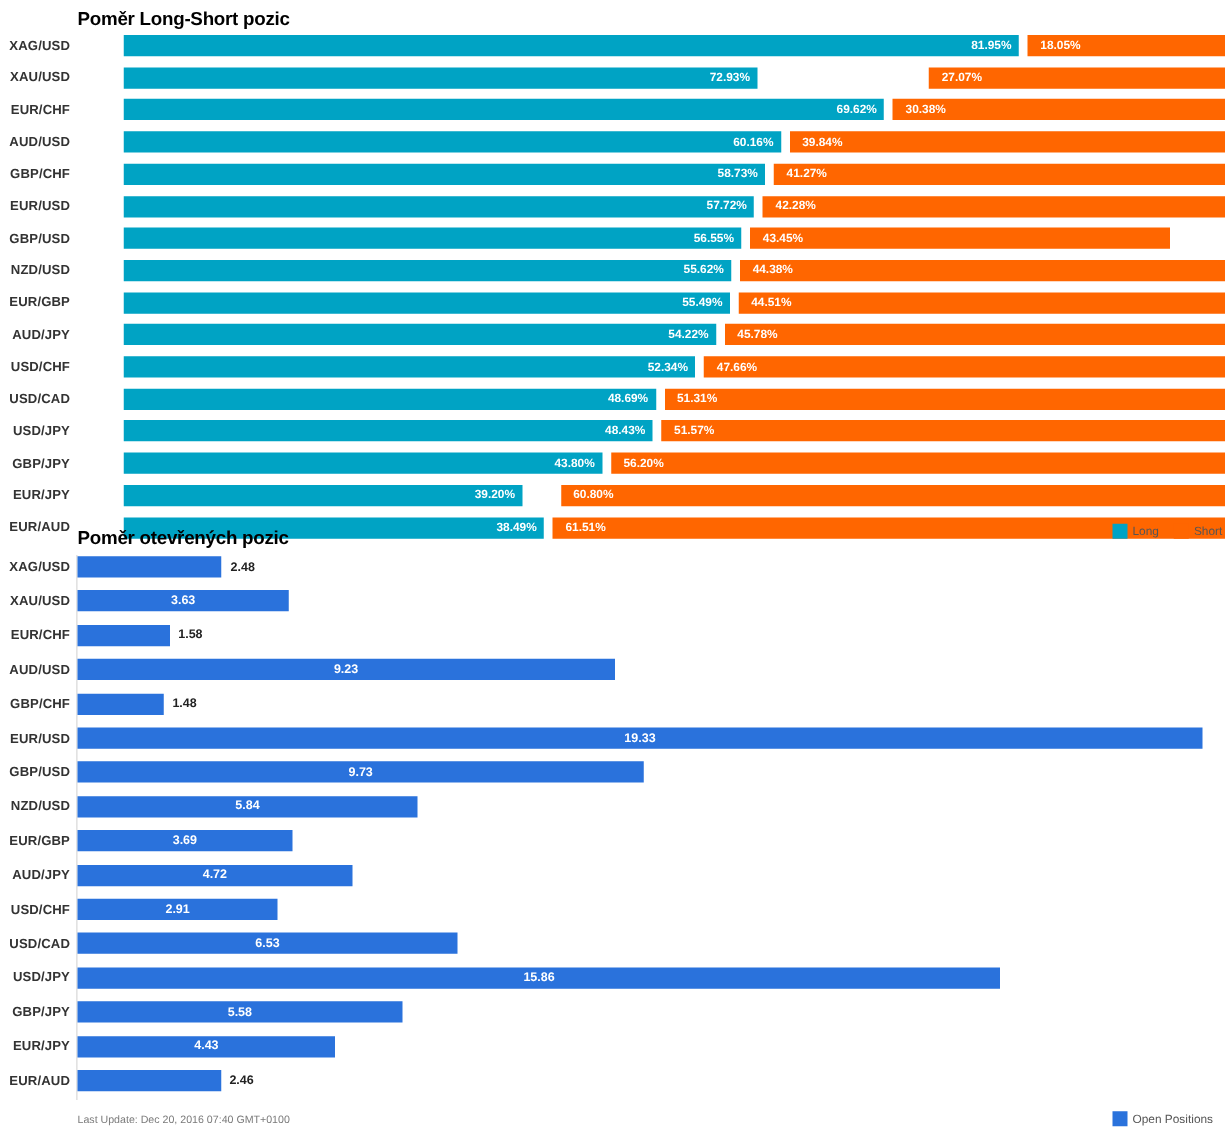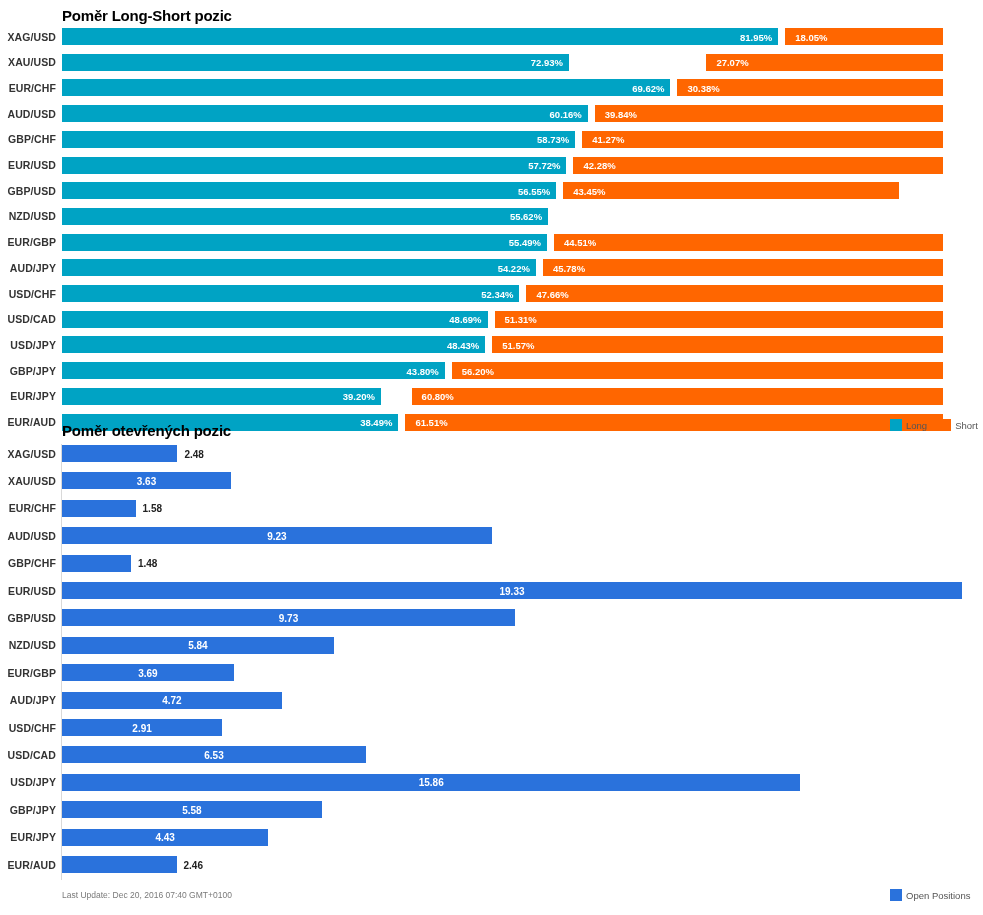--- a/index.html
+++ b/index.html
@@ -43,20 +43,21 @@
     color: #333333;
     white-space: nowrap;
     letter-spacing: 0.1px;
   }
 
   
   .seg {
     position: absolute;
     top: 0;
     height: 17px;
+    margin-left: 37px;
   }
   .seg-long  { background: #00a3c4; }
   .seg-short { background: #ff6600; }
   .seg-val {
     position: absolute;
     top: 50%;
     transform: translateY(-50%);
     font-size: 9.5px;
     font-weight: bold;
     color: #ffffff;
@@ -180,20 +181,23 @@
             <span class="seg-val">56.55%</span>
           </div>
           <div class="seg seg-short" style="left: 563.247px; width: 336px; background: rgb(255, 102, 0);">
             <span class="seg-val">43.45%</span>
           </div>
         </div>
         <div class="row" style="top: 207.9px;">
           <div class="row-label">NZD/USD</div>
           <div class="seg seg-long" style="left: 62px; width: 486.119px; background: rgb(0, 163, 196);">
             <span class="seg-val">55.62%</span>
+          </div>
+          <div class="seg seg-short" style="left: 555.119px; width: 387.881px; background: rgb(255, 102, 0);">
+            <span class="seg-val">44.38%</span>
           </div>
         </div>
         <div class="row" style="top: 233.6px;">
           <div class="row-label">EUR/GBP</div>
           <div class="seg seg-long" style="left: 62px; width: 484.983px; background: rgb(0, 163, 196);">
             <span class="seg-val">55.49%</span>
           </div>
           <div class="seg seg-short" style="left: 553.983px; width: 389.017px; background: rgb(255, 102, 0);">
             <span class="seg-val">44.51%</span>
           </div>

